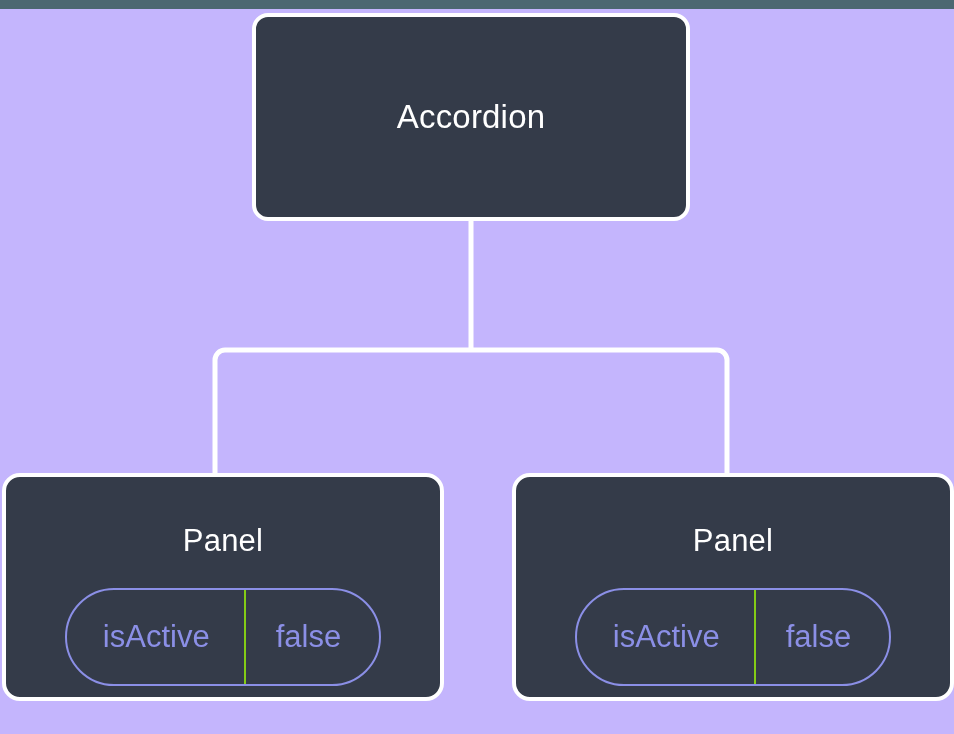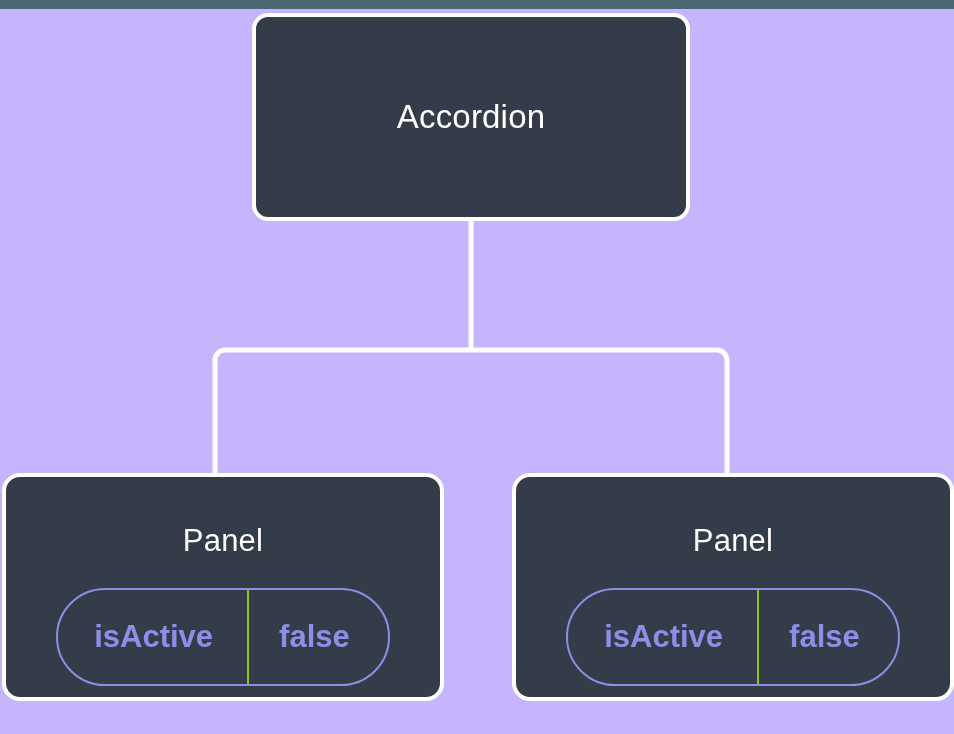--- a/index.html
+++ b/index.html
@@ -89,21 +89,21 @@
     background: transparent;
   }
 
   .badge-key,
   .badge-val {
     display: flex;
     align-items: center;
     justify-content: center;
     color: #8b8fe6;
     font-size: 31px;
-    font-weight: 700;
+    font-weight: 400;
     white-space: nowrap;
     box-sizing: border-box;
   }
 
   .badge-key {
     padding: 0 34px 0 36px;
   }
 
   .badge-val {
     padding: 0 38px 0 30px;

